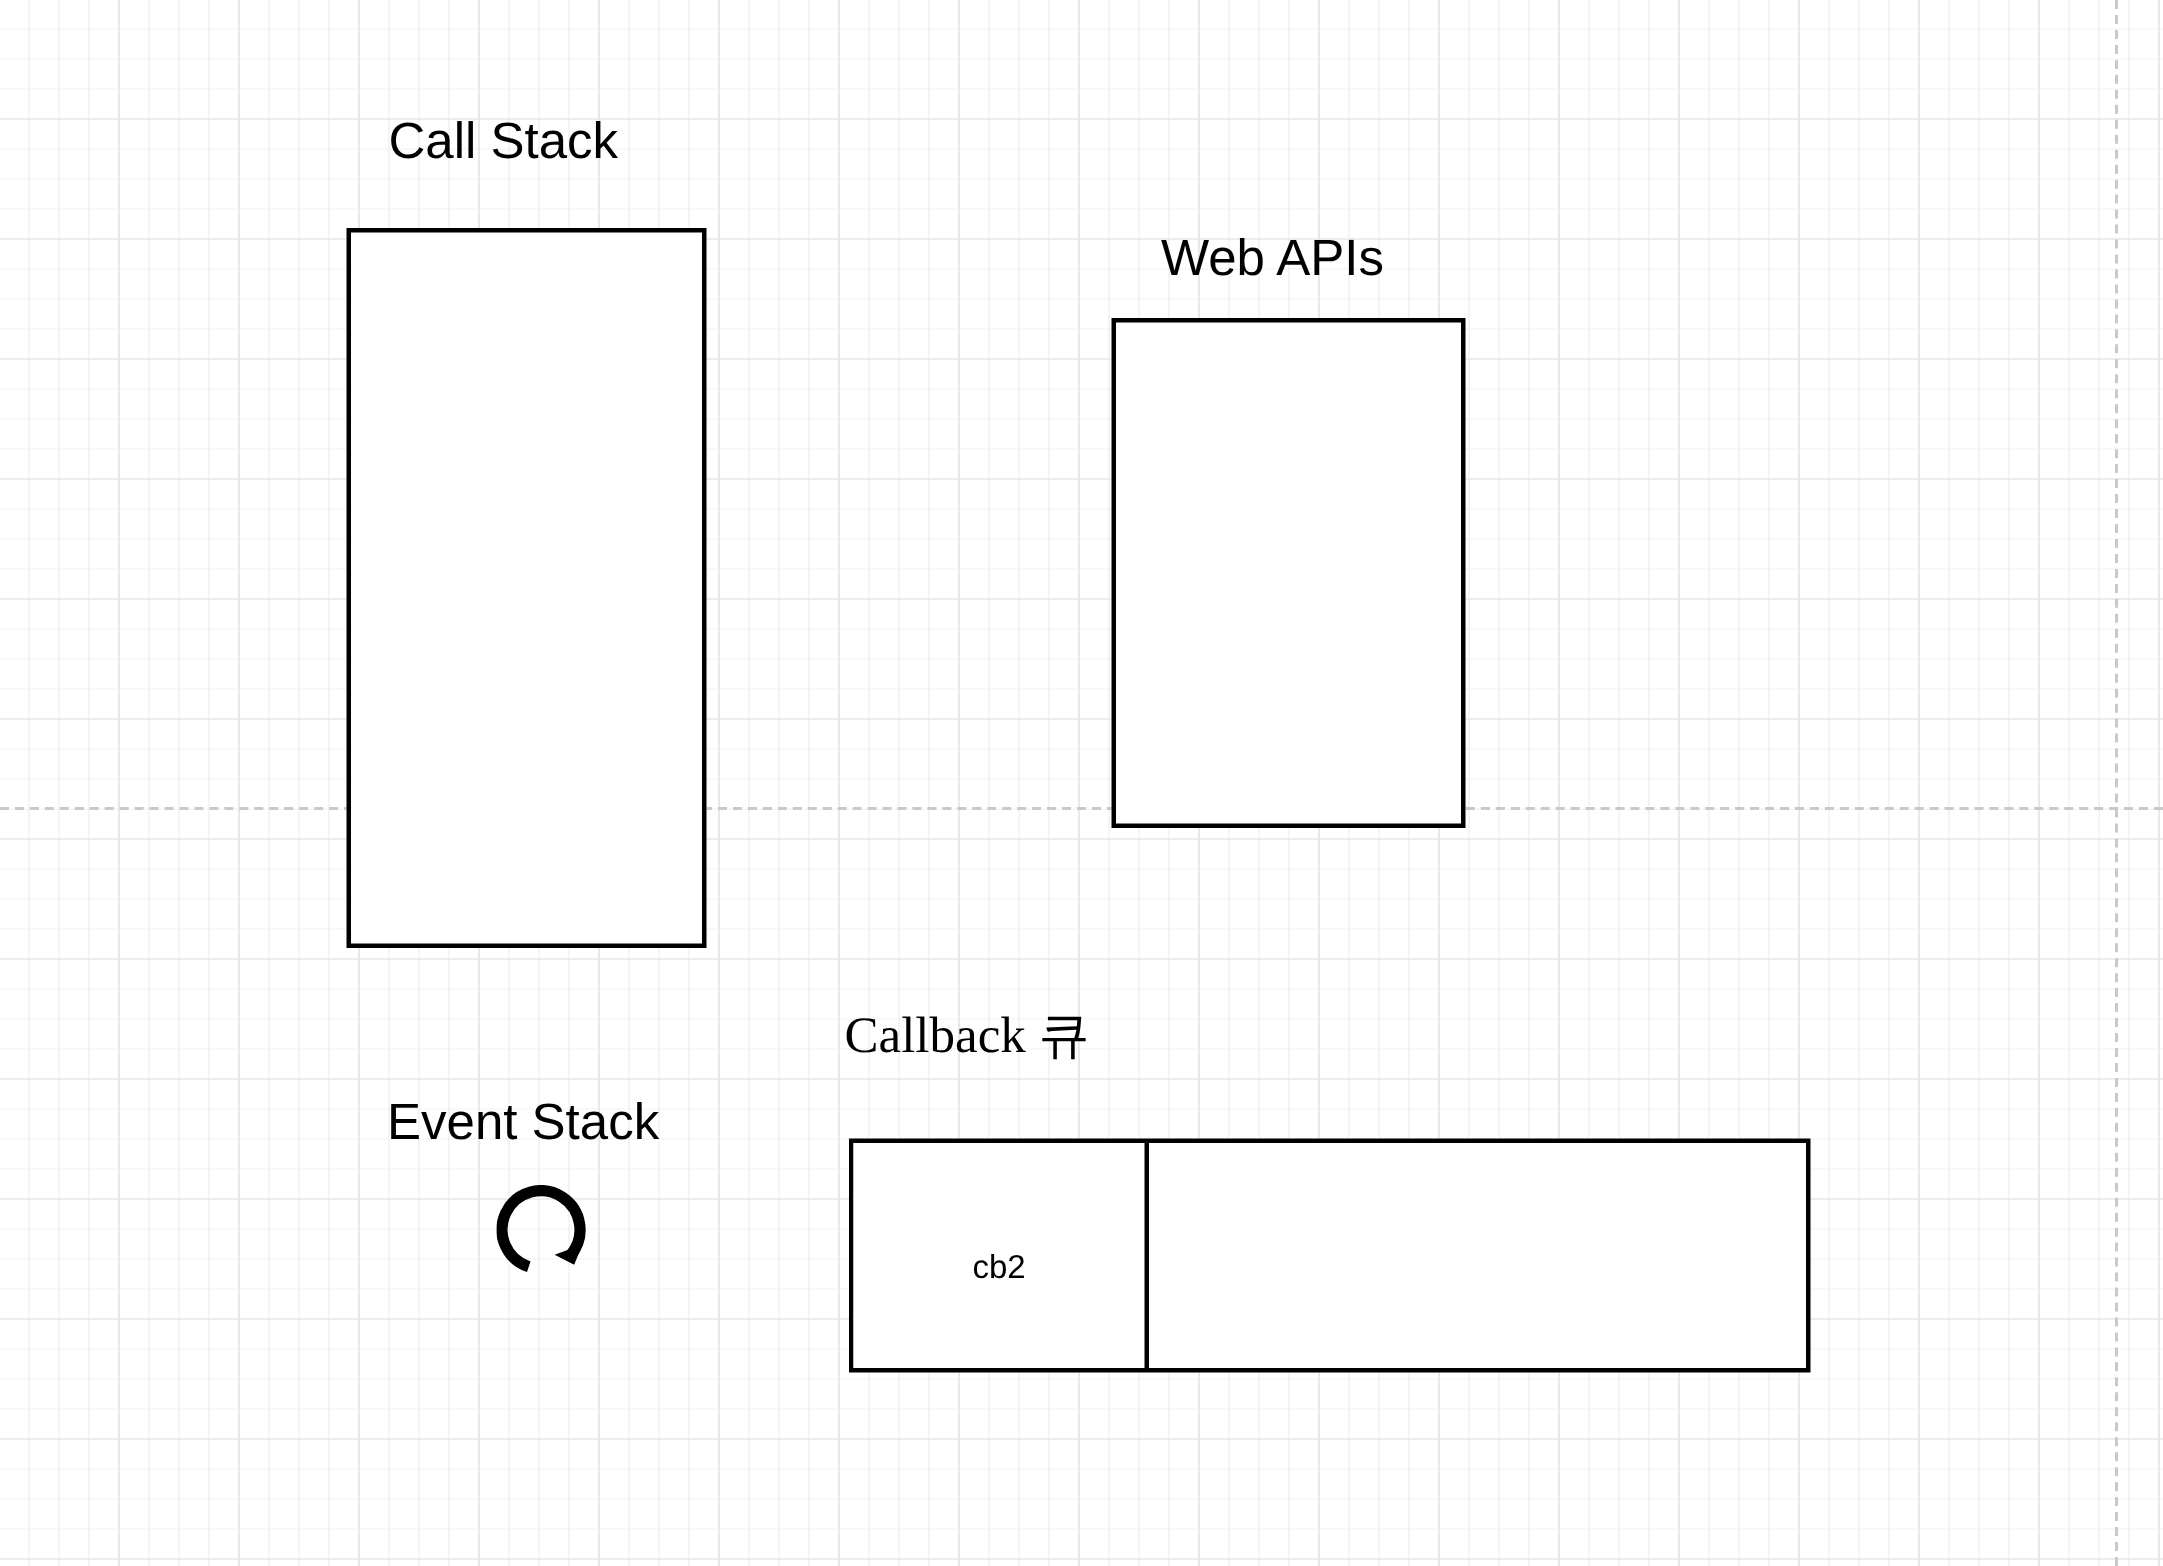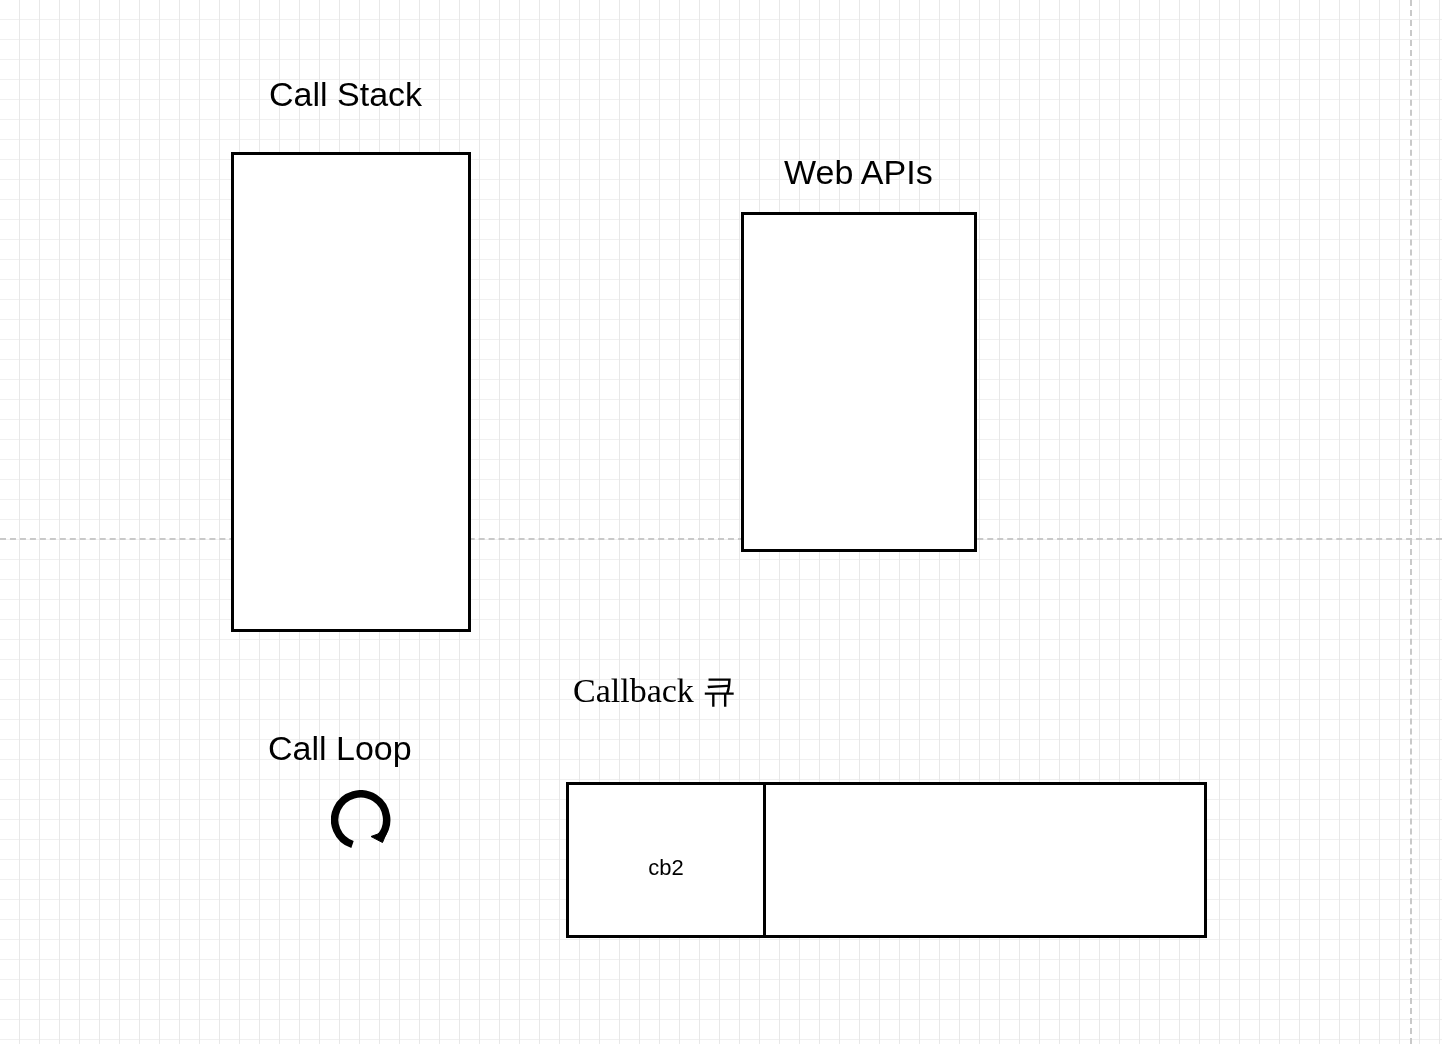--- a/index.html
+++ b/index.html
@@ -53,21 +53,20 @@
     border-top: 2px dashed #c9c9c9;
   }
 
   .label {
     position: absolute;
     color: #000000;
     font-size: 34px;
     line-height: 40px;
     white-space: nowrap;
     letter-spacing: 0px;
-    padding-left: 10px;
   }
 
   .shape-box {
     position: absolute;
     background: #ffffff;
     border: 3px solid #000000;
     box-sizing: border-box;
   }
 
   .queue {
@@ -109,30 +108,30 @@
   <div class="guide-v" style="left:1410px;"></div>
   <div class="guide-h" style="top:538px;"></div>
 
   <div class="label" style="left:259px; top:74px;">Call Stack</div>
   <div class="shape-box" style="left:231px; top:152px; width:240px; height:480px;"></div>
 
   <div class="label" style="left:774px; top:152px;">Web APIs</div>
   <div class="shape-box" style="left:741px; top:212px; width:236px; height:340px;"></div>
 
   <div class="label" style="left:563px; top:671px;font-family:Liberation Serif, serif;">Callback 큐</div>
-  <div class="queue" style="left:566px; top:759px; width:641px; height:156px;margin-top:23px;">
+  <div class="queue" style="left:566px; top:759px; width:641px; height:156px;">
     <div class="queue-cell" style="width:194px;">
       <span class="queue-cell-text">cb2</span>
     </div>
     <div class="queue-cell" style="flex:1 1 auto;">
       <span class="queue-cell-text"></span>
     </div>
   </div>
 
-  <div class="label" style="left:258px; top:728px;">Call Loop</div>
+  <div class="label" style="left:258px; top:728px;">Event Stack</div>
   <div class="loop-icon" style="left:331px; top:790px; width:64px; height:64px;">
     <svg width="64" height="64" viewBox="0 0 64 64" aria-hidden="true">
 
       <path d="M 21.5 54.5
                A 26 26 0 1 1 49.6 46.5" fill="none" stroke="#000000" stroke-width="7.5" stroke-linecap="butt"></path>
 
       <path d="M 56.5 40.5 L 40.0 46.5 L 51.5 52.5 Z" fill="#000000" stroke="#000000" stroke-width="1" stroke-linejoin="miter"></path>
     </svg>
   </div>
 

